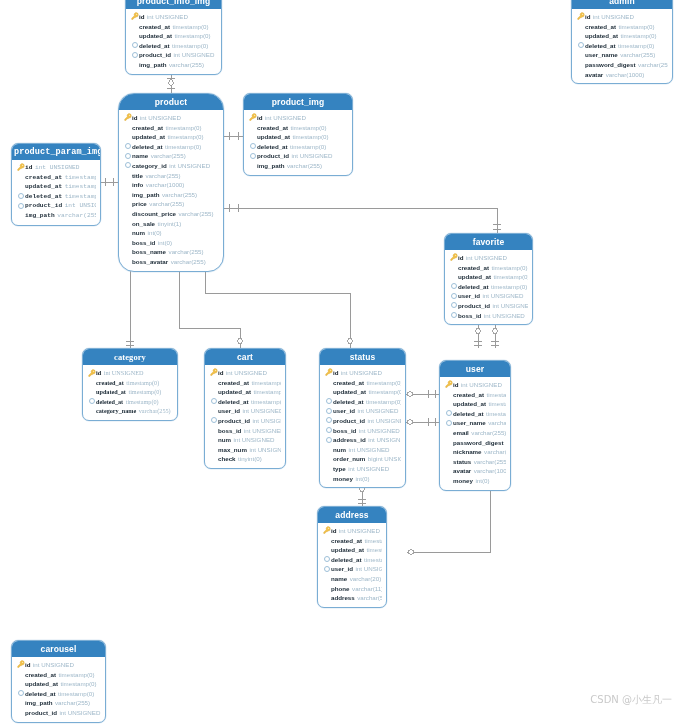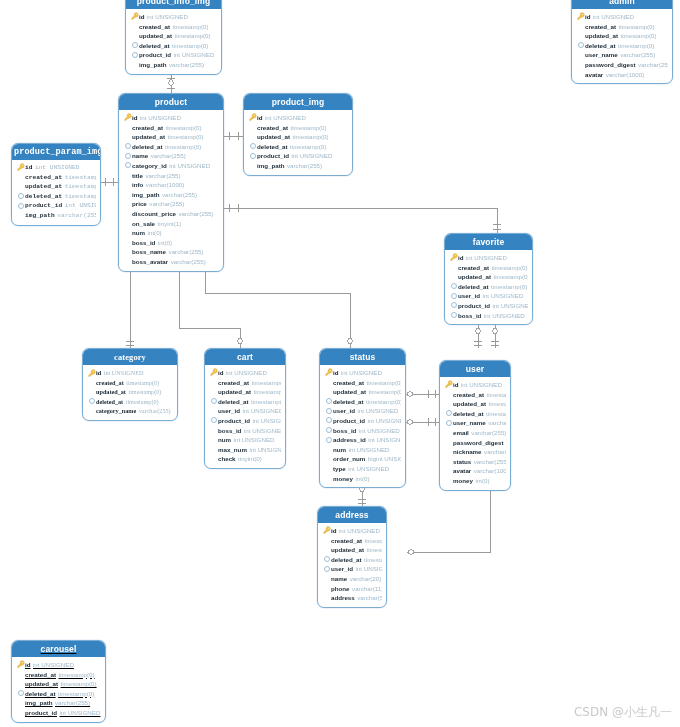--- a/index.html
+++ b/index.html
@@ -101,22 +101,22 @@
     font-size: 6.2px;
     color: #9fb8c9;
     font-weight: normal;
   }
   .fld.pk .fld-name { color: #101b24; }
 
   
   #watermark {
     position: absolute;
     right: 8px;
-    bottom: 6px;
-    font-size: 12px;
+    bottom: 20px;
+    font-size: 10px;
     color: #c9c9c9;
     z-index: 3;
     white-space: nowrap;
     font-family: "DejaVu Sans", sans-serif;
   }
 </style>
 </head>
 <body>
 
 <div id="canvas">
@@ -291,21 +291,21 @@
             <span class="fld-name">password_digest</span>
             <span class="fld-type">varchar(255)</span>
           </div>
           <div class="fld">
             <span class="fld-marker"></span>
             <span class="fld-name">avatar</span>
             <span class="fld-type">varchar(1000)</span>
           </div>
         </div>
       </div>
-      <div class="tbl" style="left: 118px; top: 93px; width: 106px;">
+      <div class="tbl" style="left: 118px; top: 93px; width: 106px; border-radius: 16px;">
         <div class="tbl-head">product</div>
         <div class="tbl-body">
           <div class="fld pk">
             <span class="fld-marker"><span class="key-icon"><svg width="8" height="8" viewBox="0 0 16 16" aria-hidden="true">
                   <path d="M10.5 1.2a4.3 4.3 0 0 0-3.9 6.1L1.4 12.5v2.3h2.4l1-1v-1.4h1.4l1-1h1.3l1.2-1.2a4.3 4.3 0 1 0 .8-9z" fill="#f2c14a" stroke="#d9a72f" stroke-width="0.8" stroke-linejoin="round"></path>
                   <circle cx="11.4" cy="4.6" r="1.05" fill="#ffffff"></circle>
                 </svg></span></span>
             <span class="fld-name">id</span>
             <span class="fld-type">int UNSIGNED</span>
           </div>
@@ -768,21 +768,21 @@
             <span class="fld-name">phone</span>
             <span class="fld-type">varchar(11)</span>
           </div>
           <div class="fld">
             <span class="fld-marker"></span>
             <span class="fld-name">address</span>
             <span class="fld-type">varchar(50)</span>
           </div>
         </div>
       </div>
-      <div class="tbl" style="left: 11px; top: 640px; width: 95px; text-decoration: underline;">
+      <div class="tbl" style="left: 11px; top: 640px; width: 95px;">
         <div class="tbl-head">carousel</div>
         <div class="tbl-body">
           <div class="fld pk">
             <span class="fld-marker"><span class="key-icon"><svg width="8" height="8" viewBox="0 0 16 16" aria-hidden="true">
                   <path d="M10.5 1.2a4.3 4.3 0 0 0-3.9 6.1L1.4 12.5v2.3h2.4l1-1v-1.4h1.4l1-1h1.3l1.2-1.2a4.3 4.3 0 1 0 .8-9z" fill="#f2c14a" stroke="#d9a72f" stroke-width="0.8" stroke-linejoin="round"></path>
                   <circle cx="11.4" cy="4.6" r="1.05" fill="#ffffff"></circle>
                 </svg></span></span>
             <span class="fld-name">id</span>
             <span class="fld-type">int UNSIGNED</span>
           </div>

